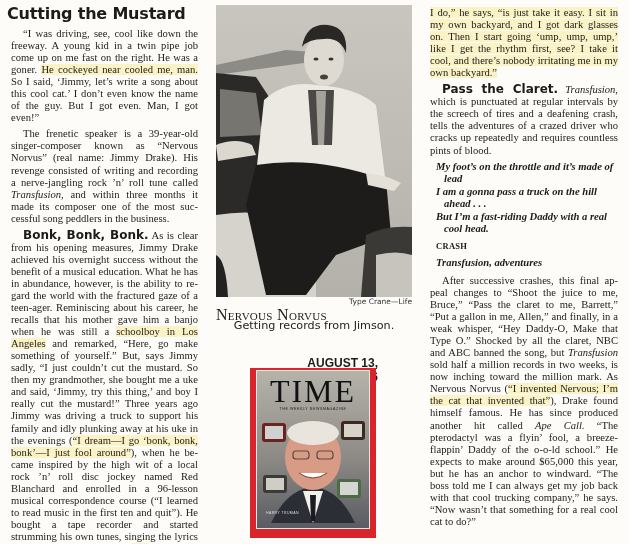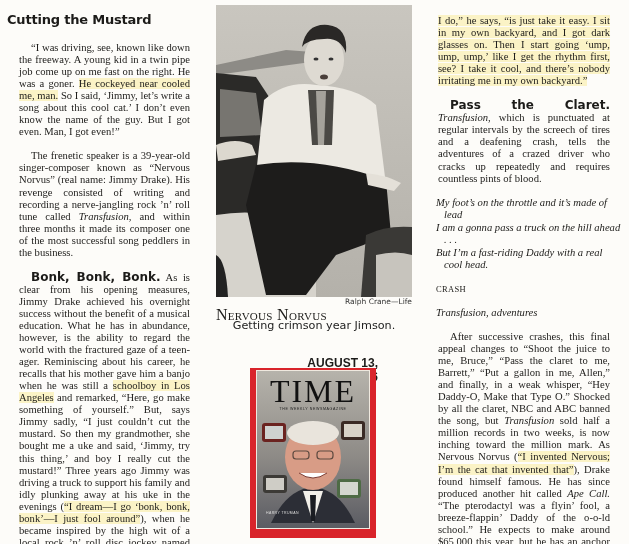--- a/index.html
+++ b/index.html
@@ -8,35 +8,35 @@
     background:#fdfcf9; color:#1c1b19;
     font-family:"Liberation Serif","DejaVu Serif",serif;
   }
   .col {
     position:absolute; top:0;
     font-size:10.6px; line-height:12.05px;
     text-align:justify; hyphens:manual;
   }
   .col-left  { left:7px;   width:195px; }
   .col-right { left:426px; width:196px; top:3px; }
-  .col p { margin:12px; text-indent:12px; }
+  .col p { margin:4px; text-indent:12px; }
   .col p.noindent { text-indent:0; }
   h1.head {
-    margin:10px 0 2px 0; font-family:"DejaVu Sans","Liberation Sans",sans-serif;
-    font-weight:bold; font-size:13px; line-height:20px; letter-spacing:-0.2px;
+    margin:4px 0 2px 0; font-family:"DejaVu Sans","Liberation Sans",sans-serif;
+    font-weight:bold; font-size:16px; line-height:20px; letter-spacing:-0.2px;
     text-align:left;
   }
   .subhead {
     font-family:"DejaVu Sans","Liberation Sans",sans-serif;
     font-weight:bold; font-size:12px;
   }
   .hl { background:#fbf3c6; }
-  .lyrics { margin:4px 0 6px 10px; font-style:italic; text-align:left; }
+  .lyrics { margin:4px 0 6px 10px; font-style:italic; text-align:left;font-weight:bold; }
   .lyric { padding-left:8px; text-indent:-8px; margin:0 0 1px 0; }
-  .crash { font-style:normal; font-size:8.5px; letter-spacing:0.3px; margin:12px 0; }
+  .crash { font-style:normal; font-size:8.5px; letter-spacing:0.3px; margin:5px 0; }
 
   
   .photo {
     position:absolute; left:216px; top:5px; width:196px; height:292px;
     overflow:hidden; background:#bdbab2;
   }
   .credit {
     position:absolute; left:230px; top:297px; width:182px; text-align:right;
     font-family:"DejaVu Sans","Liberation Sans",sans-serif; font-size:7.5px; color:#333;
   }
@@ -76,21 +76,21 @@
     position:absolute; bottom:13px; left:9px; font-size:3.5px; color:#ddd;
     font-family:"Liberation Sans",sans-serif; letter-spacing:0.4px;
   }
 </style>
 </head>
 <body>
 
 <div class="col col-left">
   <h1 class="head">Cutting the Mustard</h1>
   <div>
-      <p><span>“I was driving, see, known like down the freeway. A young kid in a twin pipe job come up on me fast on the right. He was a goner. </span><span class="hl">He cockeyed near cooled me, man.</span><span> So I said, ‘Jimmy, let’s write a song about this cool cat.’ I don’t even know the name of the guy. But I got even. Man, I got even!”</span></p>
+      <p><span>“I was driving, see, cool like down the freeway. A young kid in a twin pipe job come up on me fast on the right. He was a goner. </span><span class="hl">He cockeyed near cooled me, man.</span><span> So I said, ‘Jimmy, let’s write a song about this cool cat.’ I don’t even know the name of the guy. But I got even. Man, I got even!”</span></p>
       <p><span>The frenetic speaker is a 39-year-old singer-composer known as “Nervous Norvus” (real name: Jimmy Drake). His revenge consisted of writing and recording a nerve-jangling rock ’n’ roll tune called </span><span style="font-style: italic;">Transfusion</span><span>, and within three months it made its composer one of the most suc­cessful song peddlers in the business.</span></p>
       <p><span class="subhead">Bonk, Bonk, Bonk.</span><span> As is clear from his opening measures, Jimmy Drake achieved his overnight success without the benefit of a musical education. What he has in abundance, however, is the ability to re­gard the world with the fractured gaze of a teen-ager. Reminiscing about his career, he recalls that his mother gave him a banjo when he was still a </span><span class="hl">schoolboy in Los Angeles</span><span> and remarked, “Here, go make something of yourself.” But, says Jimmy sadly, “I just couldn’t cut the mustard. So then my grandmother, she bought me a uke and said, ‘Jimmy, try this thing,’ and boy I really cut the mustard!” Three years ago Jimmy was driving a truck to support his family and idly plunking away at his uke in the evenings (</span><span class="hl">“I dream—I go ‘bonk, bonk, bonk’—I just fool around”</span><span>), when he be­came inspired by the high wit of a local rock ’n’ roll disc jockey named Red Blanchard and enrolled in a 96-lesson musical correspondence course (“I learned to read music in the first ten and quit”). He bought a tape recorder and started strumming his own tunes, singing the lyrics aloud in an adenoidal tenor. </span><span class="hl">“All</span></p>
     </div>
 </div>
 
 <div class="photo">
   <svg width="196" height="292" viewBox="0 0 196 292">
     <defs>
       <linearGradient id="bg" x1="0" y1="0" x2="0" y2="1">
         <stop offset="0" stop-color="#c9c6bf"></stop>
@@ -120,23 +120,23 @@
     <ellipse cx="115" cy="54" rx="2.5" ry="1.6" fill="#333"></ellipse>
     <ellipse cx="108" cy="72" rx="4" ry="2.5" fill="#4a3f3a"></ellipse>
 
     <path d="M0 140 Q20 132 36 140 L40 150 L2 156 Z" fill="#dcd8cf"></path>
     <path d="M150 168 Q170 170 185 178 L178 186 L152 180 Z" fill="#e4e0d8"></path>
 
     <path d="M150 230 Q170 220 196 222 L196 292 L145 292 Z" fill="#3a3936"></path>
     <path d="M160 250 Q180 245 196 250 L196 292 L160 292 Z" fill="#c7c4bd"></path>
   </svg>
 </div>
-<div class="credit">Ralph Crane—Life</div>
+<div class="credit">Type Crane—Life</div>
 <div class="cap-name">Nervous Norvus</div>
-<div class="cap-text">Getting crimson year Jimson.</div>
+<div class="cap-text">Getting records from Jimson.</div>
 
 <div class="cover-date">AUGUST 13, 1956</div>
 <div class="cover">
   <div class="cover-inner">
     <svg width="112" height="152" viewBox="0 0 112 152" style="position:absolute;left:0;top:0">
 
       <g>
           <rect x="5" y="52" width="24" height="19" rx="3" fill="#6b2320"></rect>
           <rect x="8" y="55" width="18" height="13" fill="#cfd2d0"></rect>
         </g>

